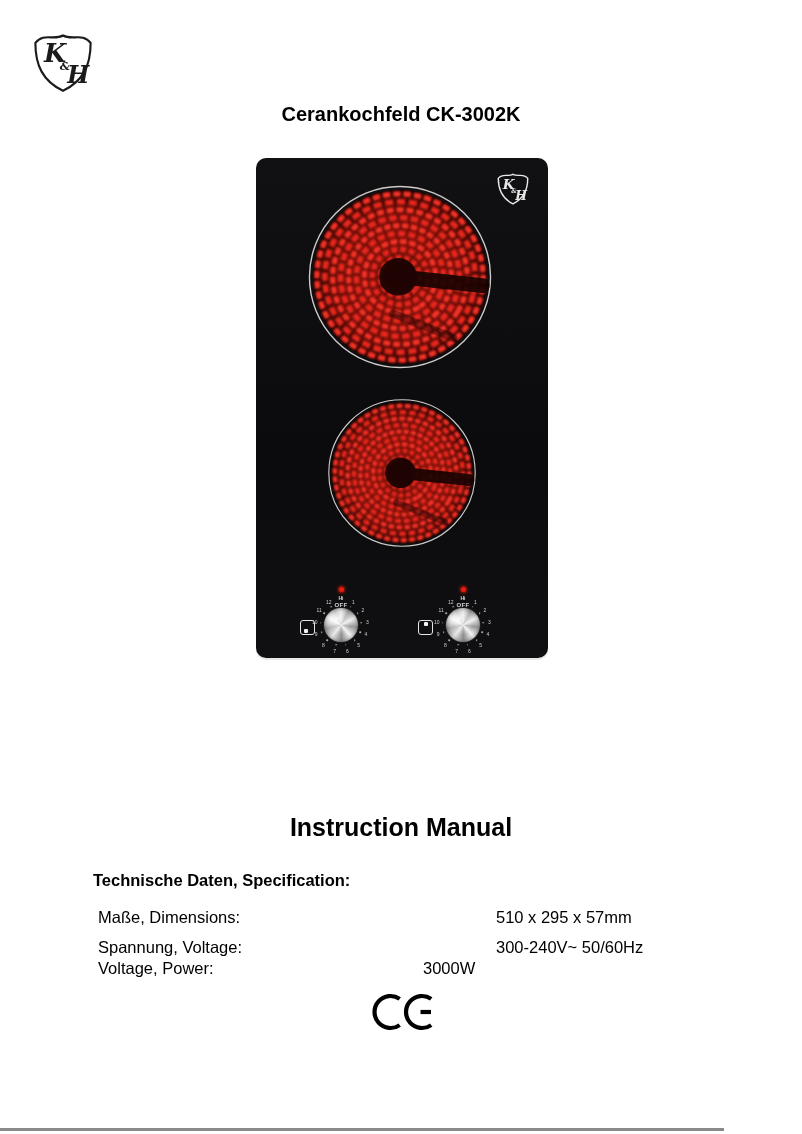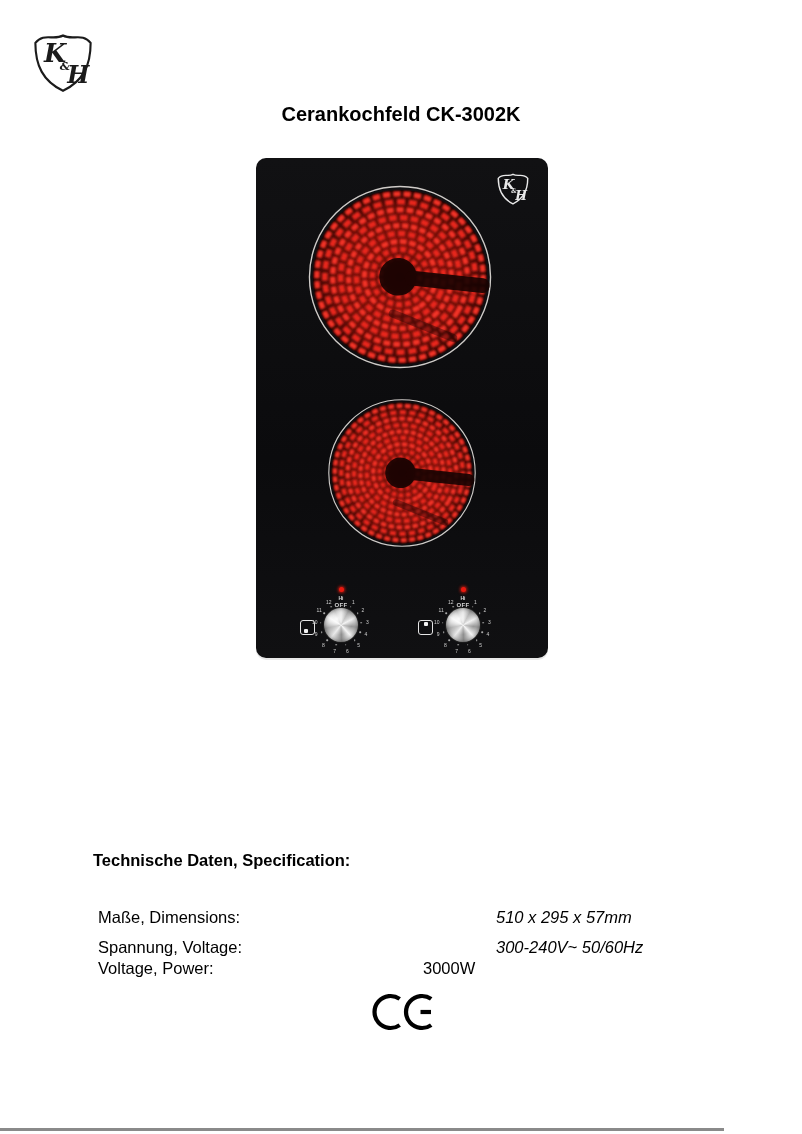--- a/index.html
+++ b/index.html
@@ -61,25 +61,25 @@
     position:absolute;top:462px;width:13px;height:13px;border:1.5px solid #e6e6e6;
     border-radius:3px;background:transparent;
   }
   .zone-icon.left{left:44px;}
   .zone-icon.right{left:162px;}
   .zone-icon .zdot{position:absolute;width:4px;height:4px;background:#f2f2f2;border-radius:1px;}
   .zone-icon.left .zdot{left:3px;bottom:1px;}
   .zone-icon.right .zdot{left:5px;top:1px;}
   
   .specs{position:absolute;left:0;top:0;width:100%;font-size:16.5px;}
-  .specs .spec-heading{position:absolute;left:93px;top:851px;font-weight:bold;}
+  .specs .spec-heading{position:absolute;left:93px;top:871px;font-weight:bold;}
   .spec-label{position:absolute;left:98px;}
   .spec-value{position:absolute;}
   .r0{top:908px;} .r1{top:938px;} .r2{top:959px;}
-  .v-right{left:496px;font-style:italic;} .v-mid{left:423px;text-align:right;}
+  .v-right{left:496px;} .v-mid{left:423px;text-align:right;}
   
   .ce-mark{position:absolute;left:371px;top:991px;width:66px;height:42px;}
   
   .footer-line{position:absolute;left:0;top:1128px;width:724px;height:3px;background:#8a8a8a;}
 </style>
 </head>
 <body>
 
 <svg width="0" height="0" style="position:absolute" aria-hidden="true">
   <defs>
@@ -216,20 +216,21 @@
           <span class="knob-tick" style="left: 13.6495px; top: 31.529px;"></span>
           <span class="knob-num" style="left: 12.1909px; top: 18.9463px;">11</span>
           <span class="knob-tick" style="left: 17.1288px; top: 22.3547px;"></span>
           <span class="knob-num" style="left: 21.6848px; top: 10.5354px;">12</span>
           <span class="knob-tick" style="left: 24.4732px; top: 15.8482px;"></span>
         </div>
       <div class="knob-face"></div>
     </div>
   </div>
 
+  <div class="heading-en">Instruction Manual</div>
 
   <div class="specs">
     <div class="spec-heading">Technische Daten, Specification:</div>
     <div class="spec-label r0">Maße, Dimensions:</div>
     <div class="spec-value r0 v-right">510 x 295 x 57mm</div>
     <div class="spec-label r1">Spannung, Voltage:</div>
     <div class="spec-value r1 v-right">300-240V~ 50/60Hz</div>
     <div class="spec-label r2">Voltage, Power:</div>
     <div class="spec-value r2 v-mid">3000W</div>
   </div>

